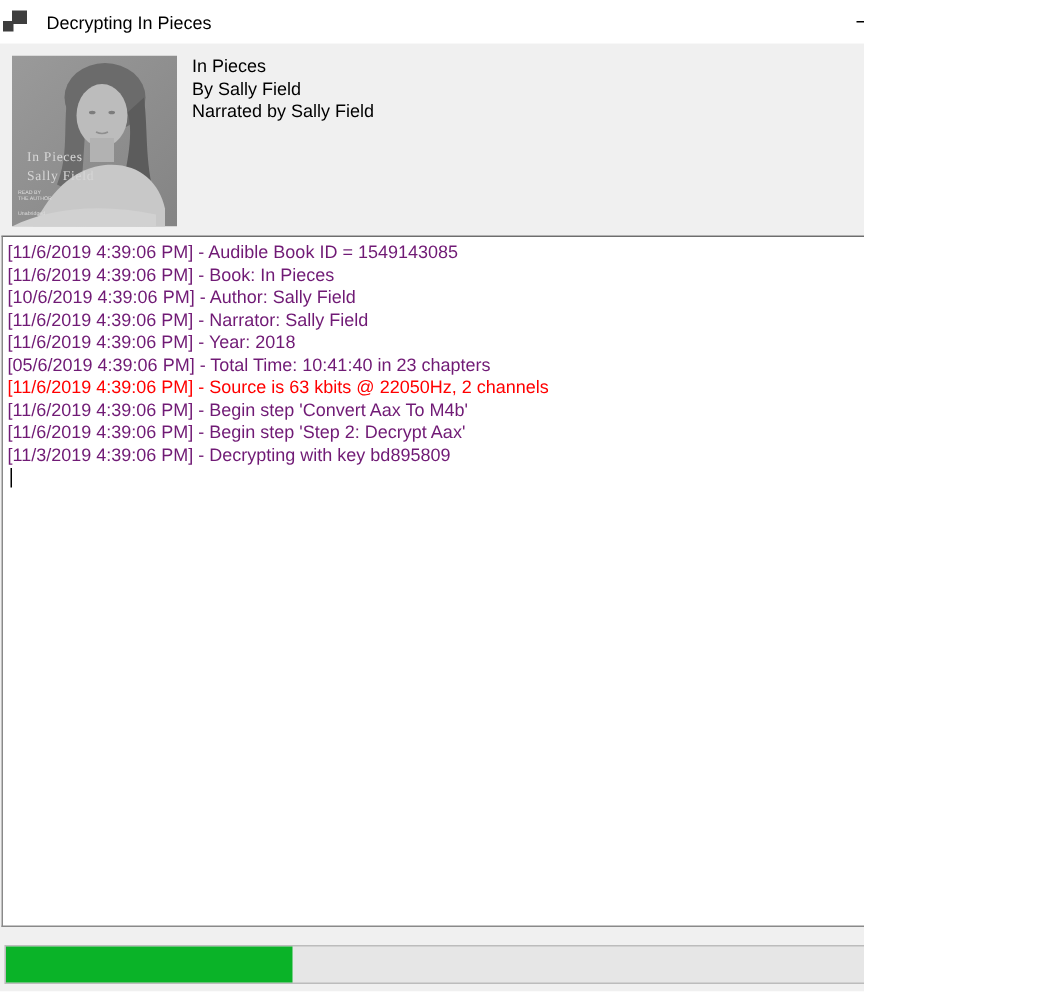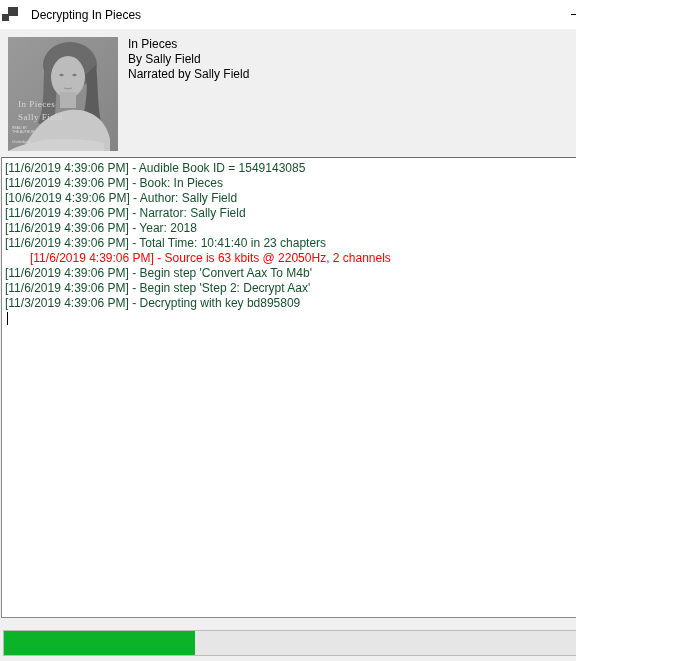--- a/index.html
+++ b/index.html
@@ -51,21 +51,21 @@
     width: 681px; height: 461px;
     background: #ffffff;
     border: 1px solid #898989;
     border-top-color: #6d6d6d;
     padding: 3px 3px;
     box-sizing: border-box;
     font-size: 12px; line-height: 15px;
     overflow: hidden;
     cursor: text;
   }
-  .log-line { white-space: pre; color: #14532d; }
+  .log-line { white-space: pre; color: #701a75; }
   .caret { width: 1px; height: 13px; background: #000; margin-left: 2px; margin-top: 1px; }
   
   .progress {
     position: absolute; left: 3px; top: 630px;
     width: 685px; height: 26px;
     background: #e6e6e6;
     border: 1px solid #bcbcbc;
     box-sizing: border-box;
   }
   .progress-fill { height: 100%; width: 0; }
@@ -131,22 +131,22 @@
     <div>Narrated by Sally Field</div>
   </div>
 
   <div class="log-box">
     <div>
         <div class="log-line">[11/6/2019 4:39:06 PM] - Audible Book ID = 1549143085</div>
         <div class="log-line">[11/6/2019 4:39:06 PM] - Book: In Pieces</div>
         <div class="log-line">[10/6/2019 4:39:06 PM] - Author: Sally Field</div>
         <div class="log-line">[11/6/2019 4:39:06 PM] - Narrator: Sally Field</div>
         <div class="log-line">[11/6/2019 4:39:06 PM] - Year: 2018</div>
-        <div class="log-line">[11/6/2019 4:39:06 PM] - Total Time: 10:41:40 in 23 chapters</div>
-        <div class="log-line" style="color: rgb(255, 0, 0); margin-left: 25px;">[11/6/2019 4:39:06 PM] - Source is 63 kbits @ 22050Hz, 2 channels</div>
+        <div class="log-line">[05/6/2019 4:39:06 PM] - Total Time: 10:41:40 in 23 chapters</div>
+        <div class="log-line" style="color: rgb(255, 0, 0);">[11/6/2019 4:39:06 PM] - Source is 63 kbits @ 22050Hz, 2 channels</div>
         <div class="log-line">[11/6/2019 4:39:06 PM] - Begin step 'Convert Aax To M4b'</div>
         <div class="log-line">[11/6/2019 4:39:06 PM] - Begin step 'Step 2: Decrypt Aax'</div>
         <div class="log-line">[11/3/2019 4:39:06 PM] - Decrypting with key bd895809</div>
       </div>
     <div class="caret"></div>
   </div>
 
   <div class="progress">
     <div class="progress-fill" style="width: 28%; background: rgb(10, 179, 40);"></div>
   </div>

